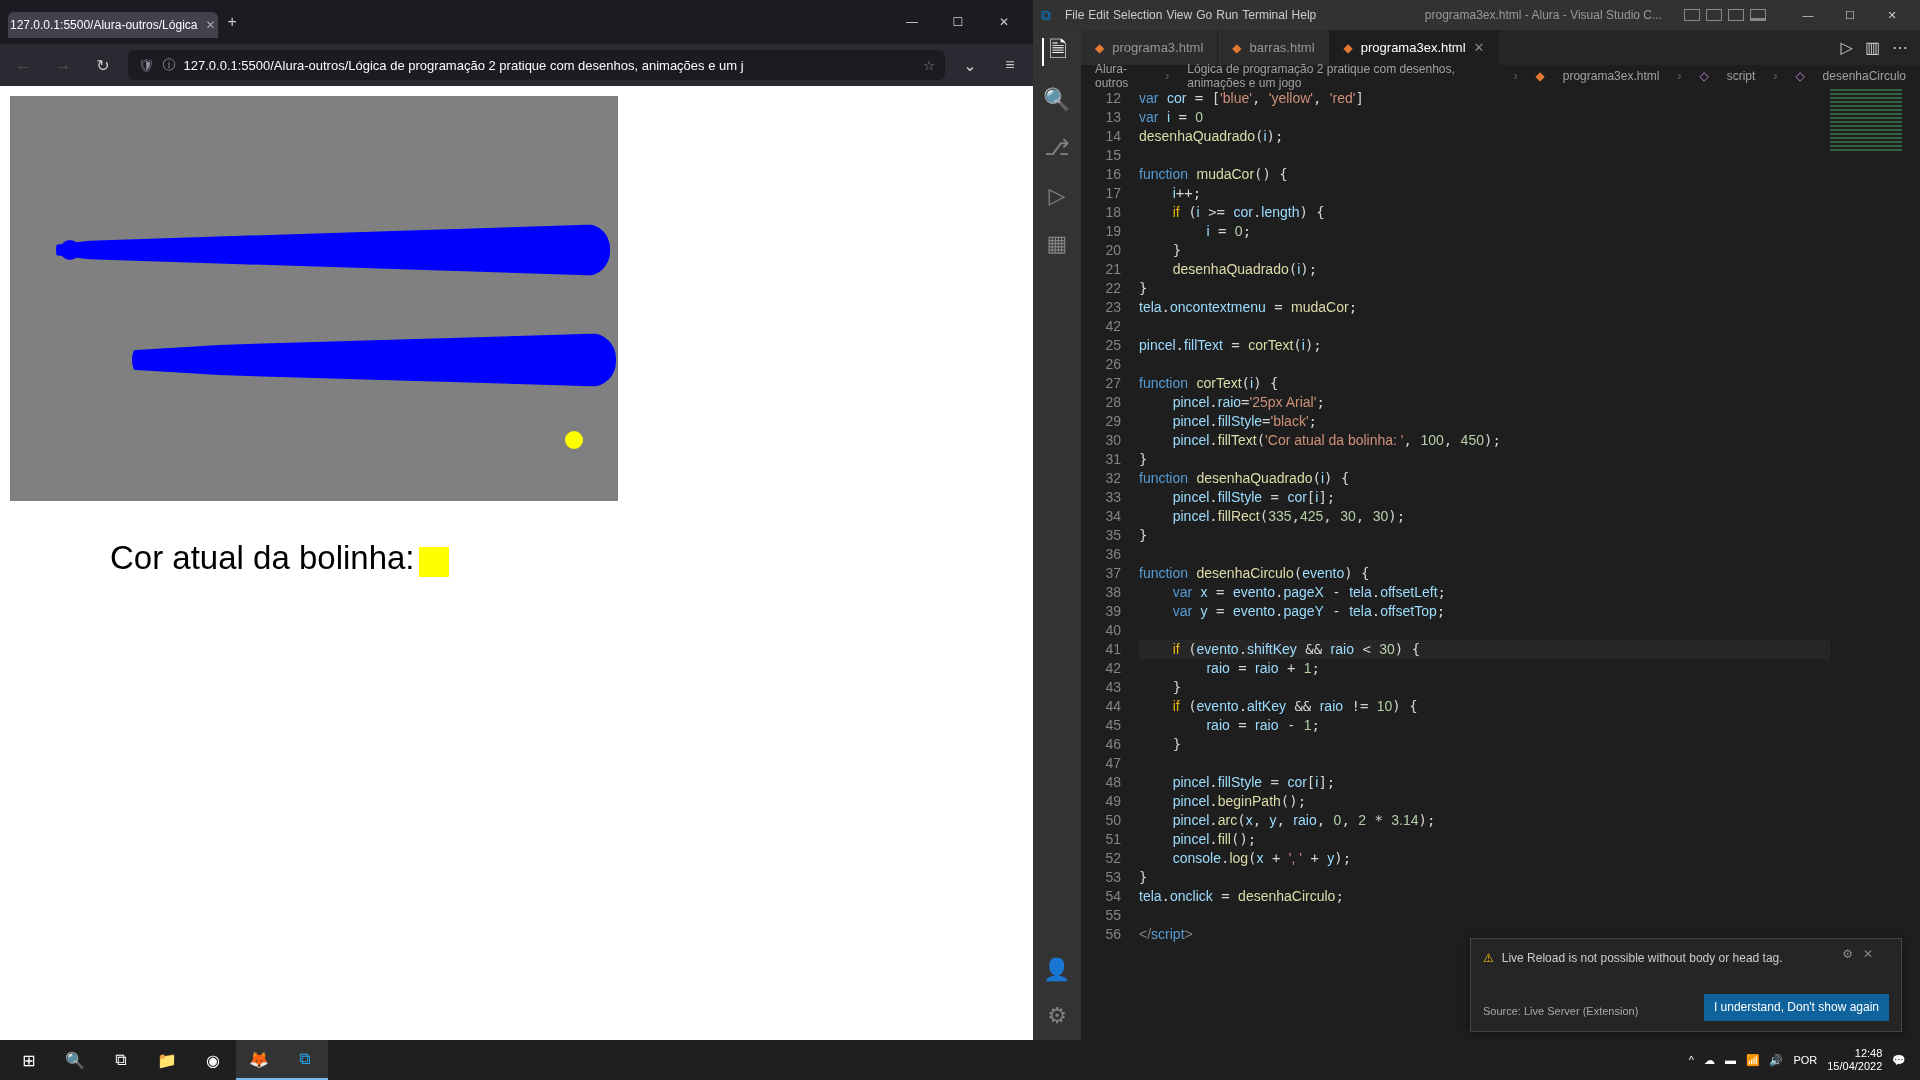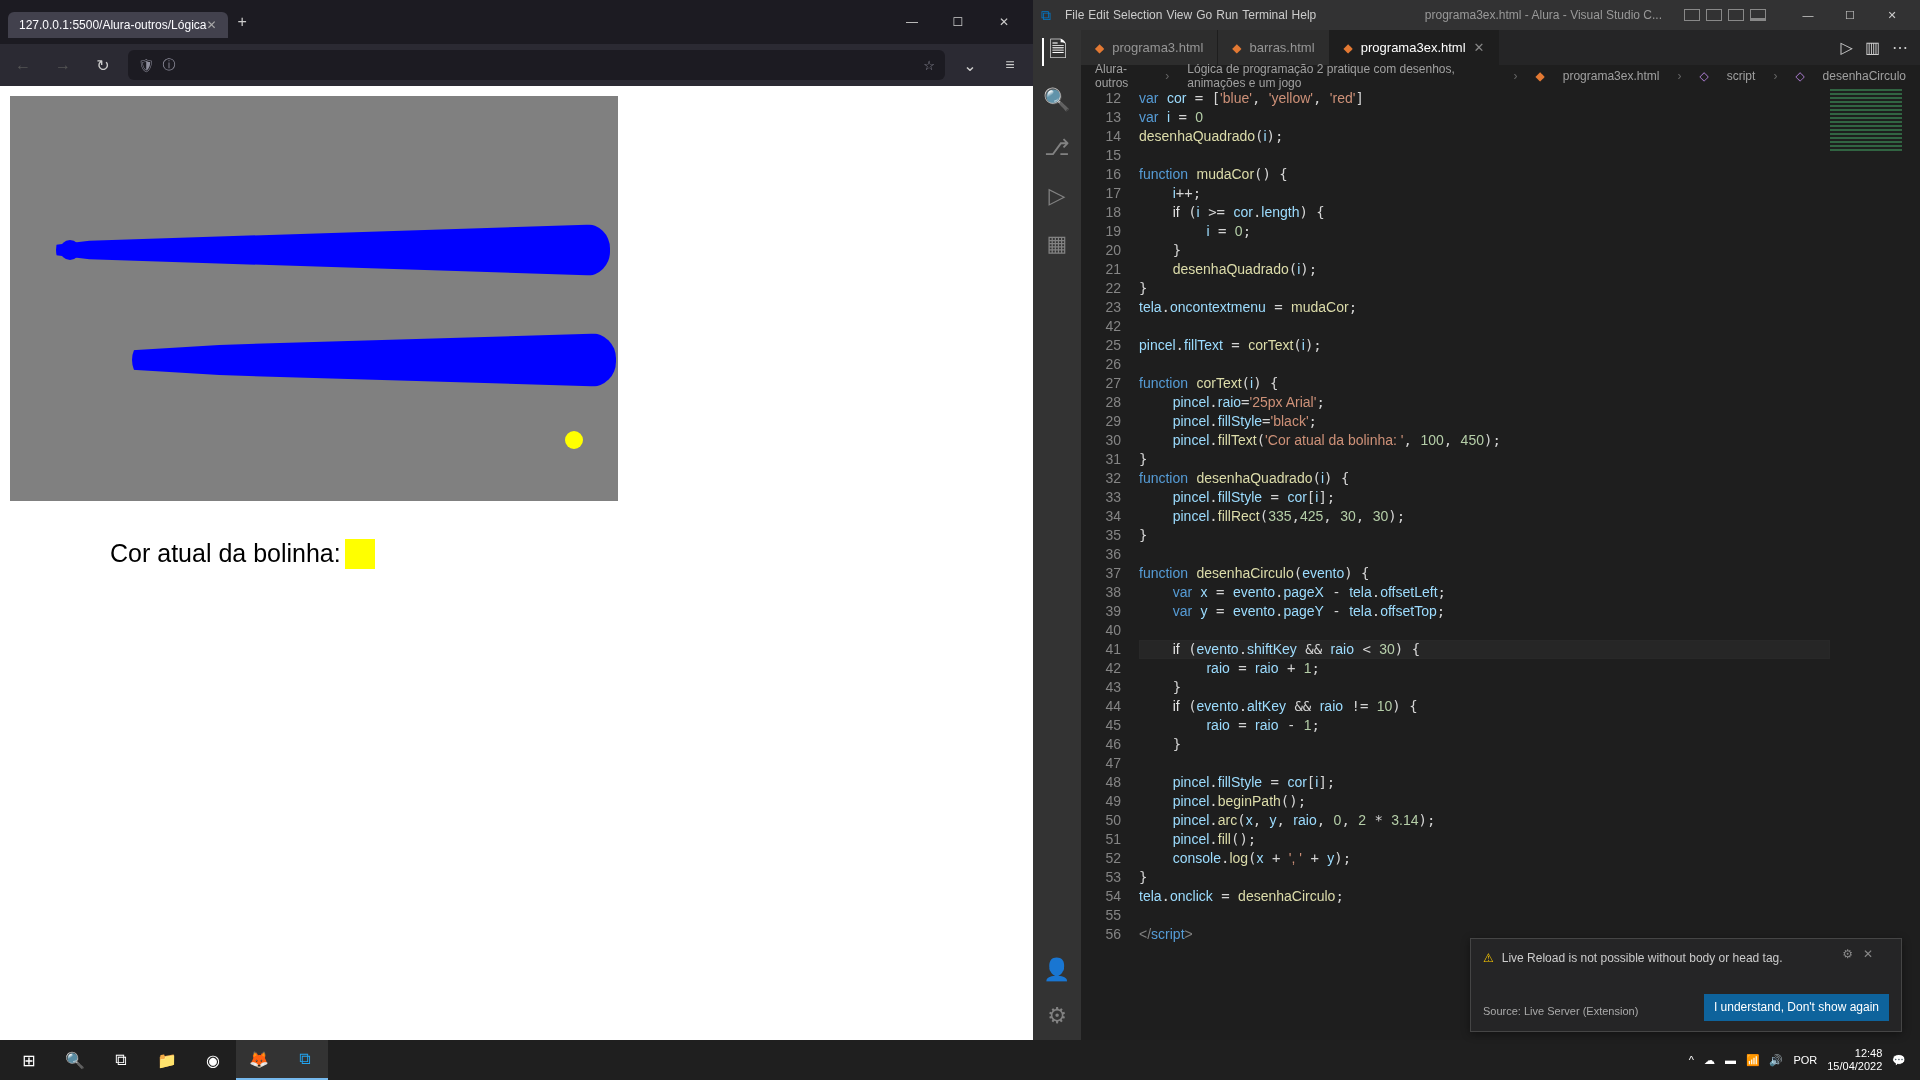--- a/index.html
+++ b/index.html
@@ -1,36 +1,36 @@
 <!DOCTYPE html>
 <html><head>
 <meta charset="utf-8">
 <style>
 * { margin: 0; padding: 0; box-sizing: border-box; font-family: -apple-system, "Segoe UI", Arial, sans-serif; }
 body { width: 1920px; height: 1080px; overflow: hidden; background: #000; display: flex; flex-direction: column; }
 .desktop { display: flex; height: 1040px; }
 .browser { width: 1033px; height: 100%; background: #1c1b22; display: flex; flex-direction: column; }
 .browser-top { background: #1c1b22; height: 44px; display: flex; align-items: center; padding: 0 8px; }
-.tab { background: #42414d; border-radius: 6px 6px 0 0; padding: 6px 11px; display: flex; align-items: center; color: #fbfbfe; font-size: 12px; max-width: 220px; margin-top: 6px; }
+.tab { background: #42414d; border-radius: 6px 6px 0 0; padding: 6px 2px; display: flex; align-items: center; gap: 8px; color: #fbfbfe; font-size: 12px; max-width: 220px; margin-top: 6px; }
 .tab-close { color: #aaa; cursor: pointer; }
 .newtab { color: #ccc; margin-left: 10px; font-size: 16px; cursor: pointer; }
 .win-controls { margin-left: auto; display: flex; gap: 4px; }
 .win-btn { width: 42px; height: 28px; color: #ccc; display: flex; align-items: center; justify-content: center; font-size: 12px; cursor: pointer; }
 .addr-bar { background: #2b2a33; height: 42px; display: flex; align-items: center; padding: 0 8px; gap: 10px; }
 .nav-btn { width: 30px; height: 30px; display: flex; align-items: center; justify-content: center; color: #ccc; cursor: pointer; font-size: 16px; }
 .nav-btn.disabled { color: #555; }
 .url-field { flex: 1; background: #1c1b22; border-radius: 6px; height: 30px; display: flex; align-items: center; padding: 0 10px; gap: 8px; color: #fbfbfe; font-size: 13px; }
 .url-icon { color: #8f8f9d; font-size: 13px; }
 .page { flex: 1; background: #fff; padding: 10px; font-family: Arial; }
 .canvas-area { width: 608px; height: 405px; background: #808080; position: relative; }
 .yellow-dot { position: absolute; width: 18px; height: 18px; background: yellow; border-radius: 50%; left: 555px; top: 335px; }
 .blue-streak1 { position: absolute; top: 128px; left: 46px; height: 52px; width: 554px; background: blue; border-radius: 30px 28px 28px 30px; clip-path: polygon(0 40%, 6% 32%, 100% 0, 100% 100%, 6% 68%, 0 60%); }
 .blue-dot1 { position: absolute; width: 20px; height: 20px; background: blue; border-radius: 50%; left: 50px; top: 144px; }
 .blue-streak2 { position: absolute; top: 237px; left: 122px; height: 54px; width: 484px; background: blue; border-radius: 30px 28px 28px 30px; clip-path: polygon(0 32%, 18% 22%, 100% 0, 100% 100%, 18% 78%, 0 68%); }
-.page-text { margin-top: 38px; padding-left: 100px; font-size: 25px; font-family: Arial; display: flex; align-items: flex-start; gap: 4px; }
+.page-text { margin-top: 38px; padding-left: 100px; font-size: 33px; font-family: Arial; display: flex; align-items: flex-end; gap: 4px; }
 .color-swatch { display: inline-block; width: 30px; height: 30px; background: yellow; }
 
 .vscode { flex: 1; background: #1e1e1e; display: flex; flex-direction: column; }
 .vs-title { height: 30px; background: #323233; display: flex; align-items: center; padding: 0 8px; gap: 14px; color: #ccc; font-size: 12px; }
 .vs-title .logo { color: #007acc; font-size: 14px; }
 .vs-title .menus { display: flex; gap: 4px; }
 .vs-title .menus span { cursor: pointer; }
 .vs-title .title-text { margin-left: auto; color: #999; white-space: nowrap; }
 .vs-title .layout-icons { display: flex; gap: 6px; margin-left: 8px; }
 .vs-title .layout-icons span { width: 16px; height: 12px; border: 1px solid #888; cursor: pointer; }
@@ -59,21 +59,21 @@
 .minimap { position: absolute; right: 14px; top: 0; width: 80px; height: 180px; background: linear-gradient(#1e1e1e,#1e1e1e); opacity: 0.5; }
 .minimap div { height: 2px; background: #4a6; margin: 2px 4px; }
 .k-blue { color: #569cd6; }
 .k-yellow { color: #dcdcaa; }
 .k-teal { color: #9cdcfe; }
 .k-str { color: #ce9178; }
 .k-num { color: #b5cea8; }
 .k-prop { color: #9cdcfe; }
 .k-tag { color: #808080; }
 .k-tagname { color: #569cd6; }
-.k-kw2 { color: #e5e5e5; }
+.k-kw2 { color: #eab308; }
 .notif { position: absolute; bottom: 8px; right: 18px; width: 432px; background: #252526; border: 1px solid #454545; color: #ccc; font-size: 12px; padding: 10px 12px; box-shadow: 0 2px 8px rgba(0,0,0,.4); }
 .notif-row1 { display: flex; align-items: center; gap: 8px; }
 .notif-row1 .warn { color: #ffcc00; }
 .notif-row2 { margin-top: 26px; display: flex; align-items: flex-end; justify-content: space-between; font-size: 11px; color: #aaa; }
 .notif-btn { background: #0e639c; color: #fff; padding: 4px 10px; cursor: pointer; font-size: 12px; }
 .notif-close { position: absolute; top: 6px; right: 28px; color: #888; cursor: pointer; }
 .notif-gear { position: absolute; top: 6px; right: 48px; color: #888; cursor: pointer; }
 .status { height: 22px; background: #007acc; color: #fff; display: flex; align-items: center; font-size: 12px; padding: 0 10px; gap: 14px; }
 .status .left { display: flex; gap: 10px; align-items: center; }
 .status .right { margin-left: auto; display: flex; gap: 16px; align-items: center; }
@@ -104,20 +104,21 @@
         <div class="win-btn">✕</div>
       </div>
     </div>
     <div class="addr-bar">
       <div class="nav-btn disabled">←</div>
       <div class="nav-btn disabled">→</div>
       <div class="nav-btn">↻</div>
       <div class="url-field">
         <span class="url-icon">🛡</span>
         <span class="url-icon">ⓘ</span>
+        <span>127.0.0.1:5500/Alura-outros/Lógica de programação 2 pratique com desenhos, animações e um j</span>
         <span class="url-icon" style="margin-left:auto">☆</span>
       </div>
       <div class="nav-btn">⌄</div>
       <div class="nav-btn">≡</div>
     </div>
     <div class="page">
       <div class="canvas-area">
         <div class="blue-dot1"></div>
         <div class="blue-streak1"></div>
         <div class="blue-streak2"></div>

